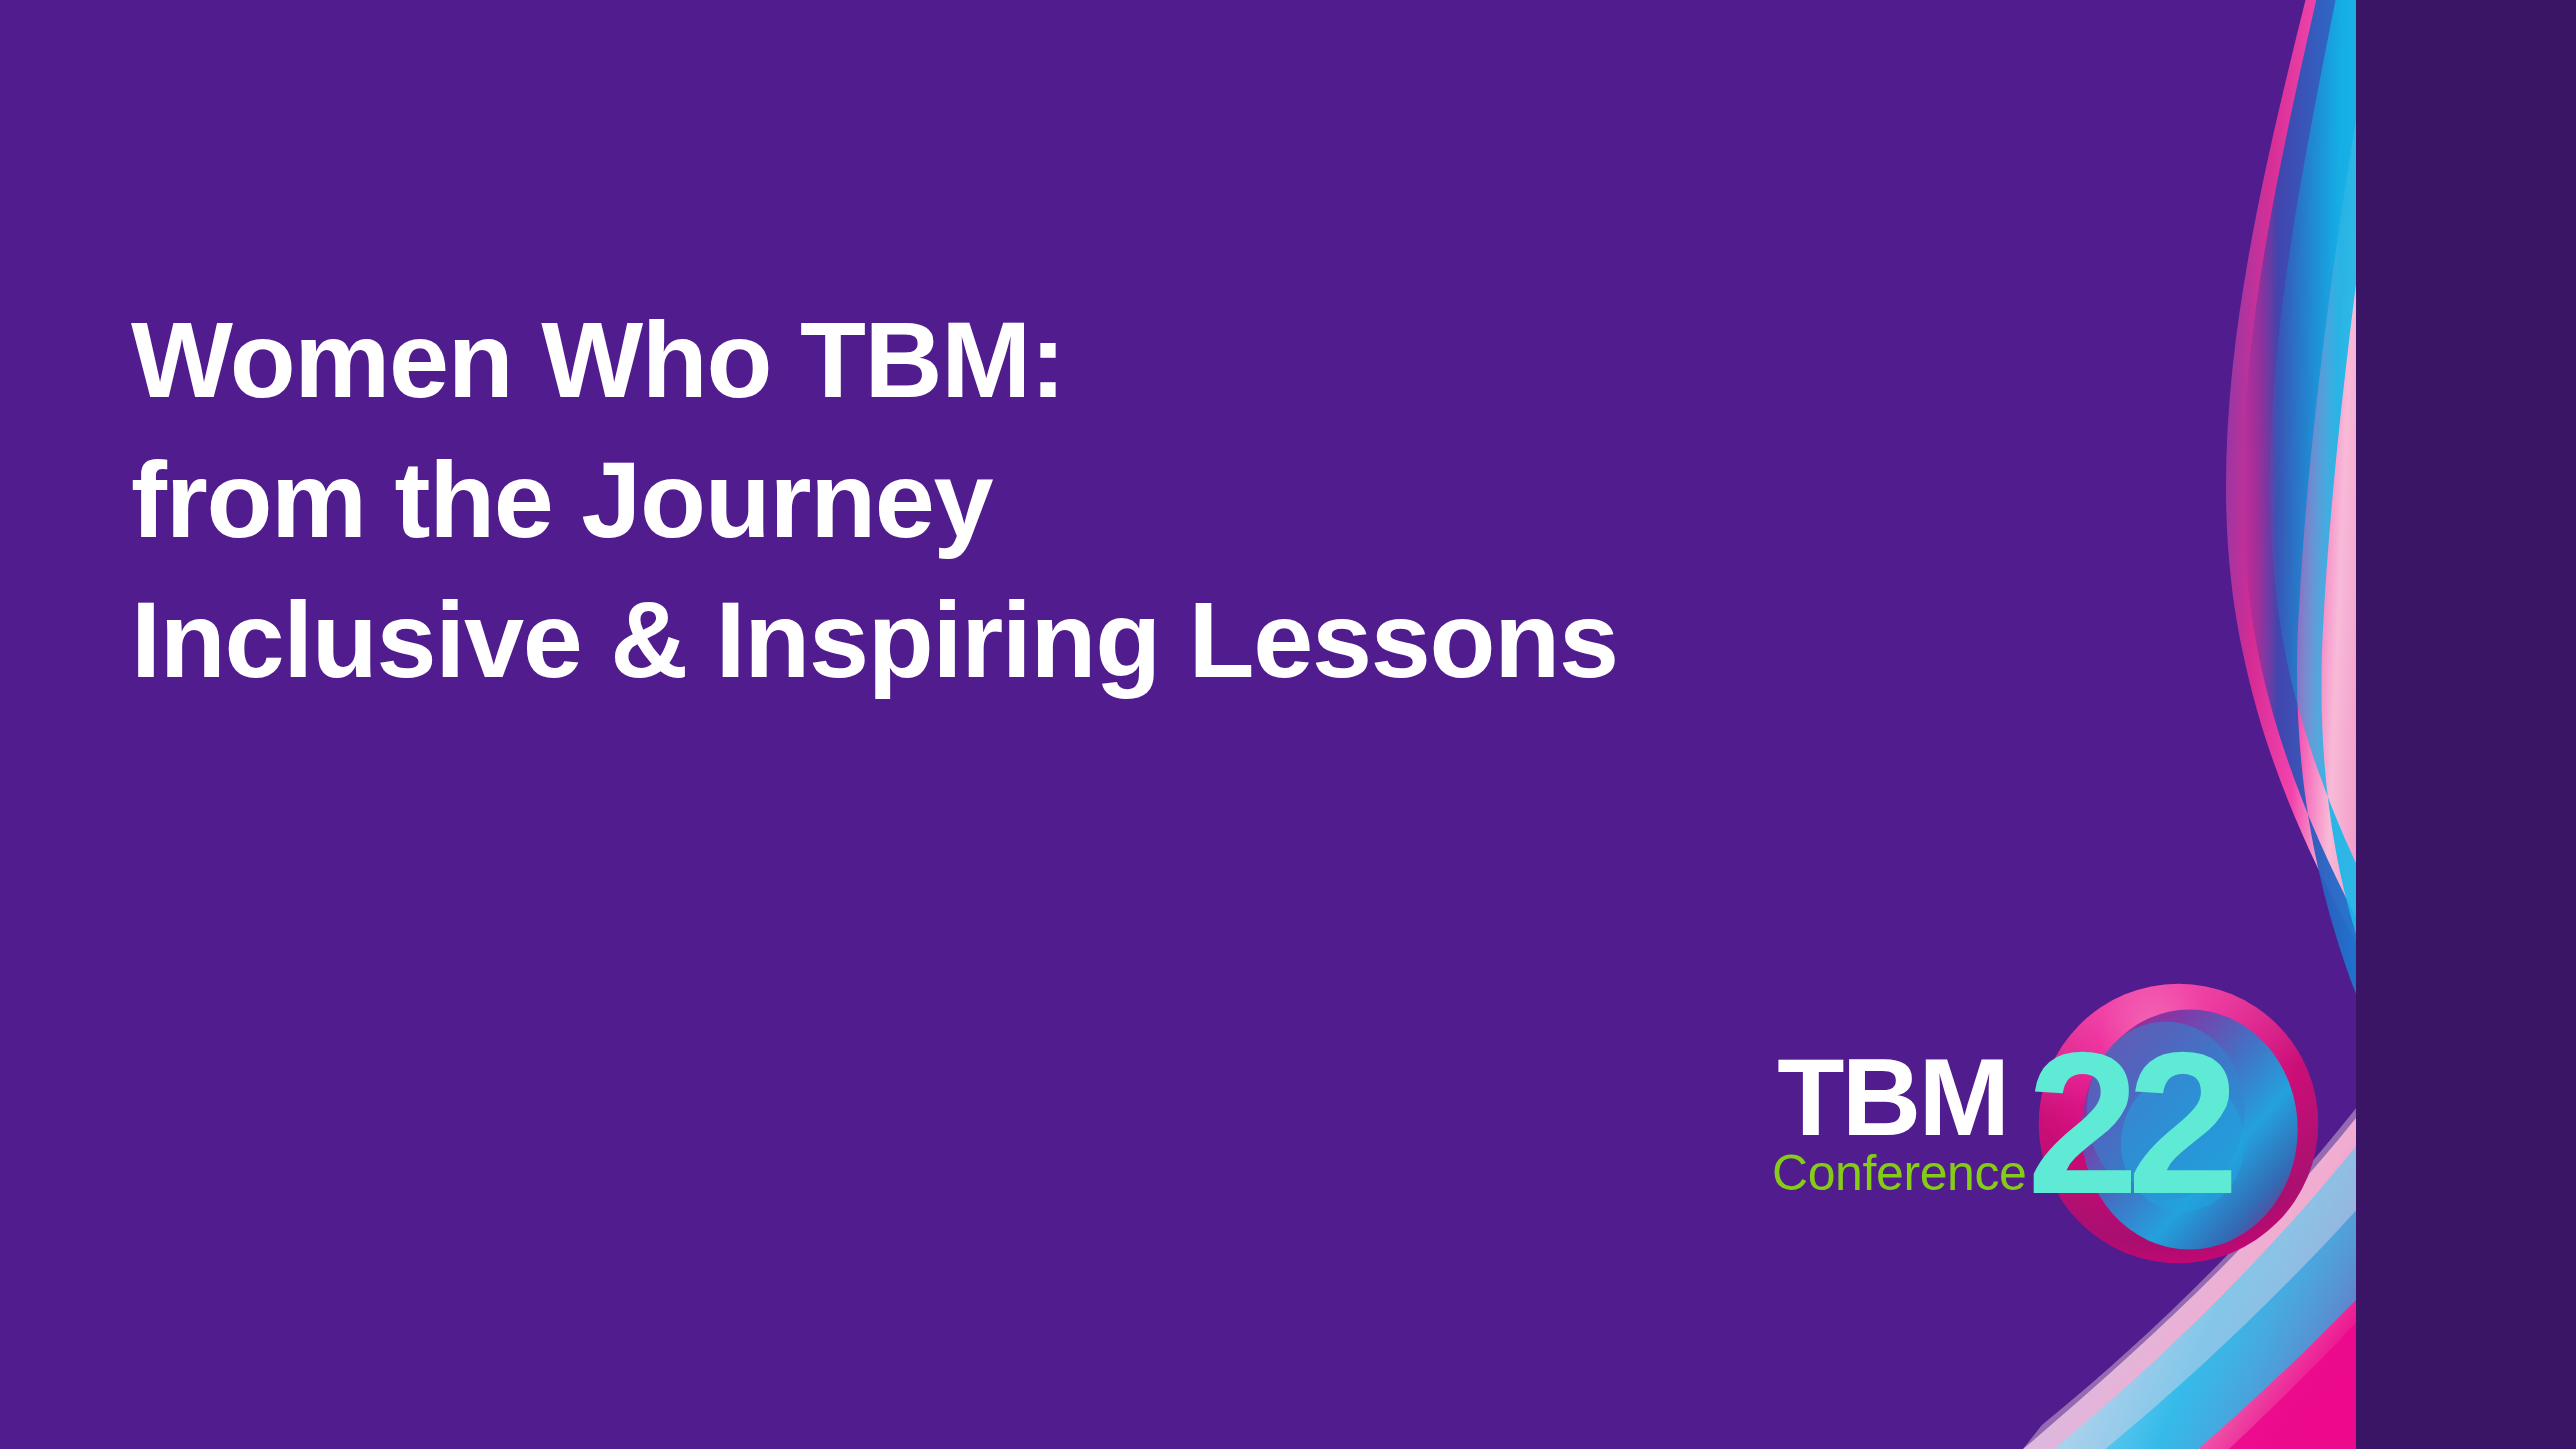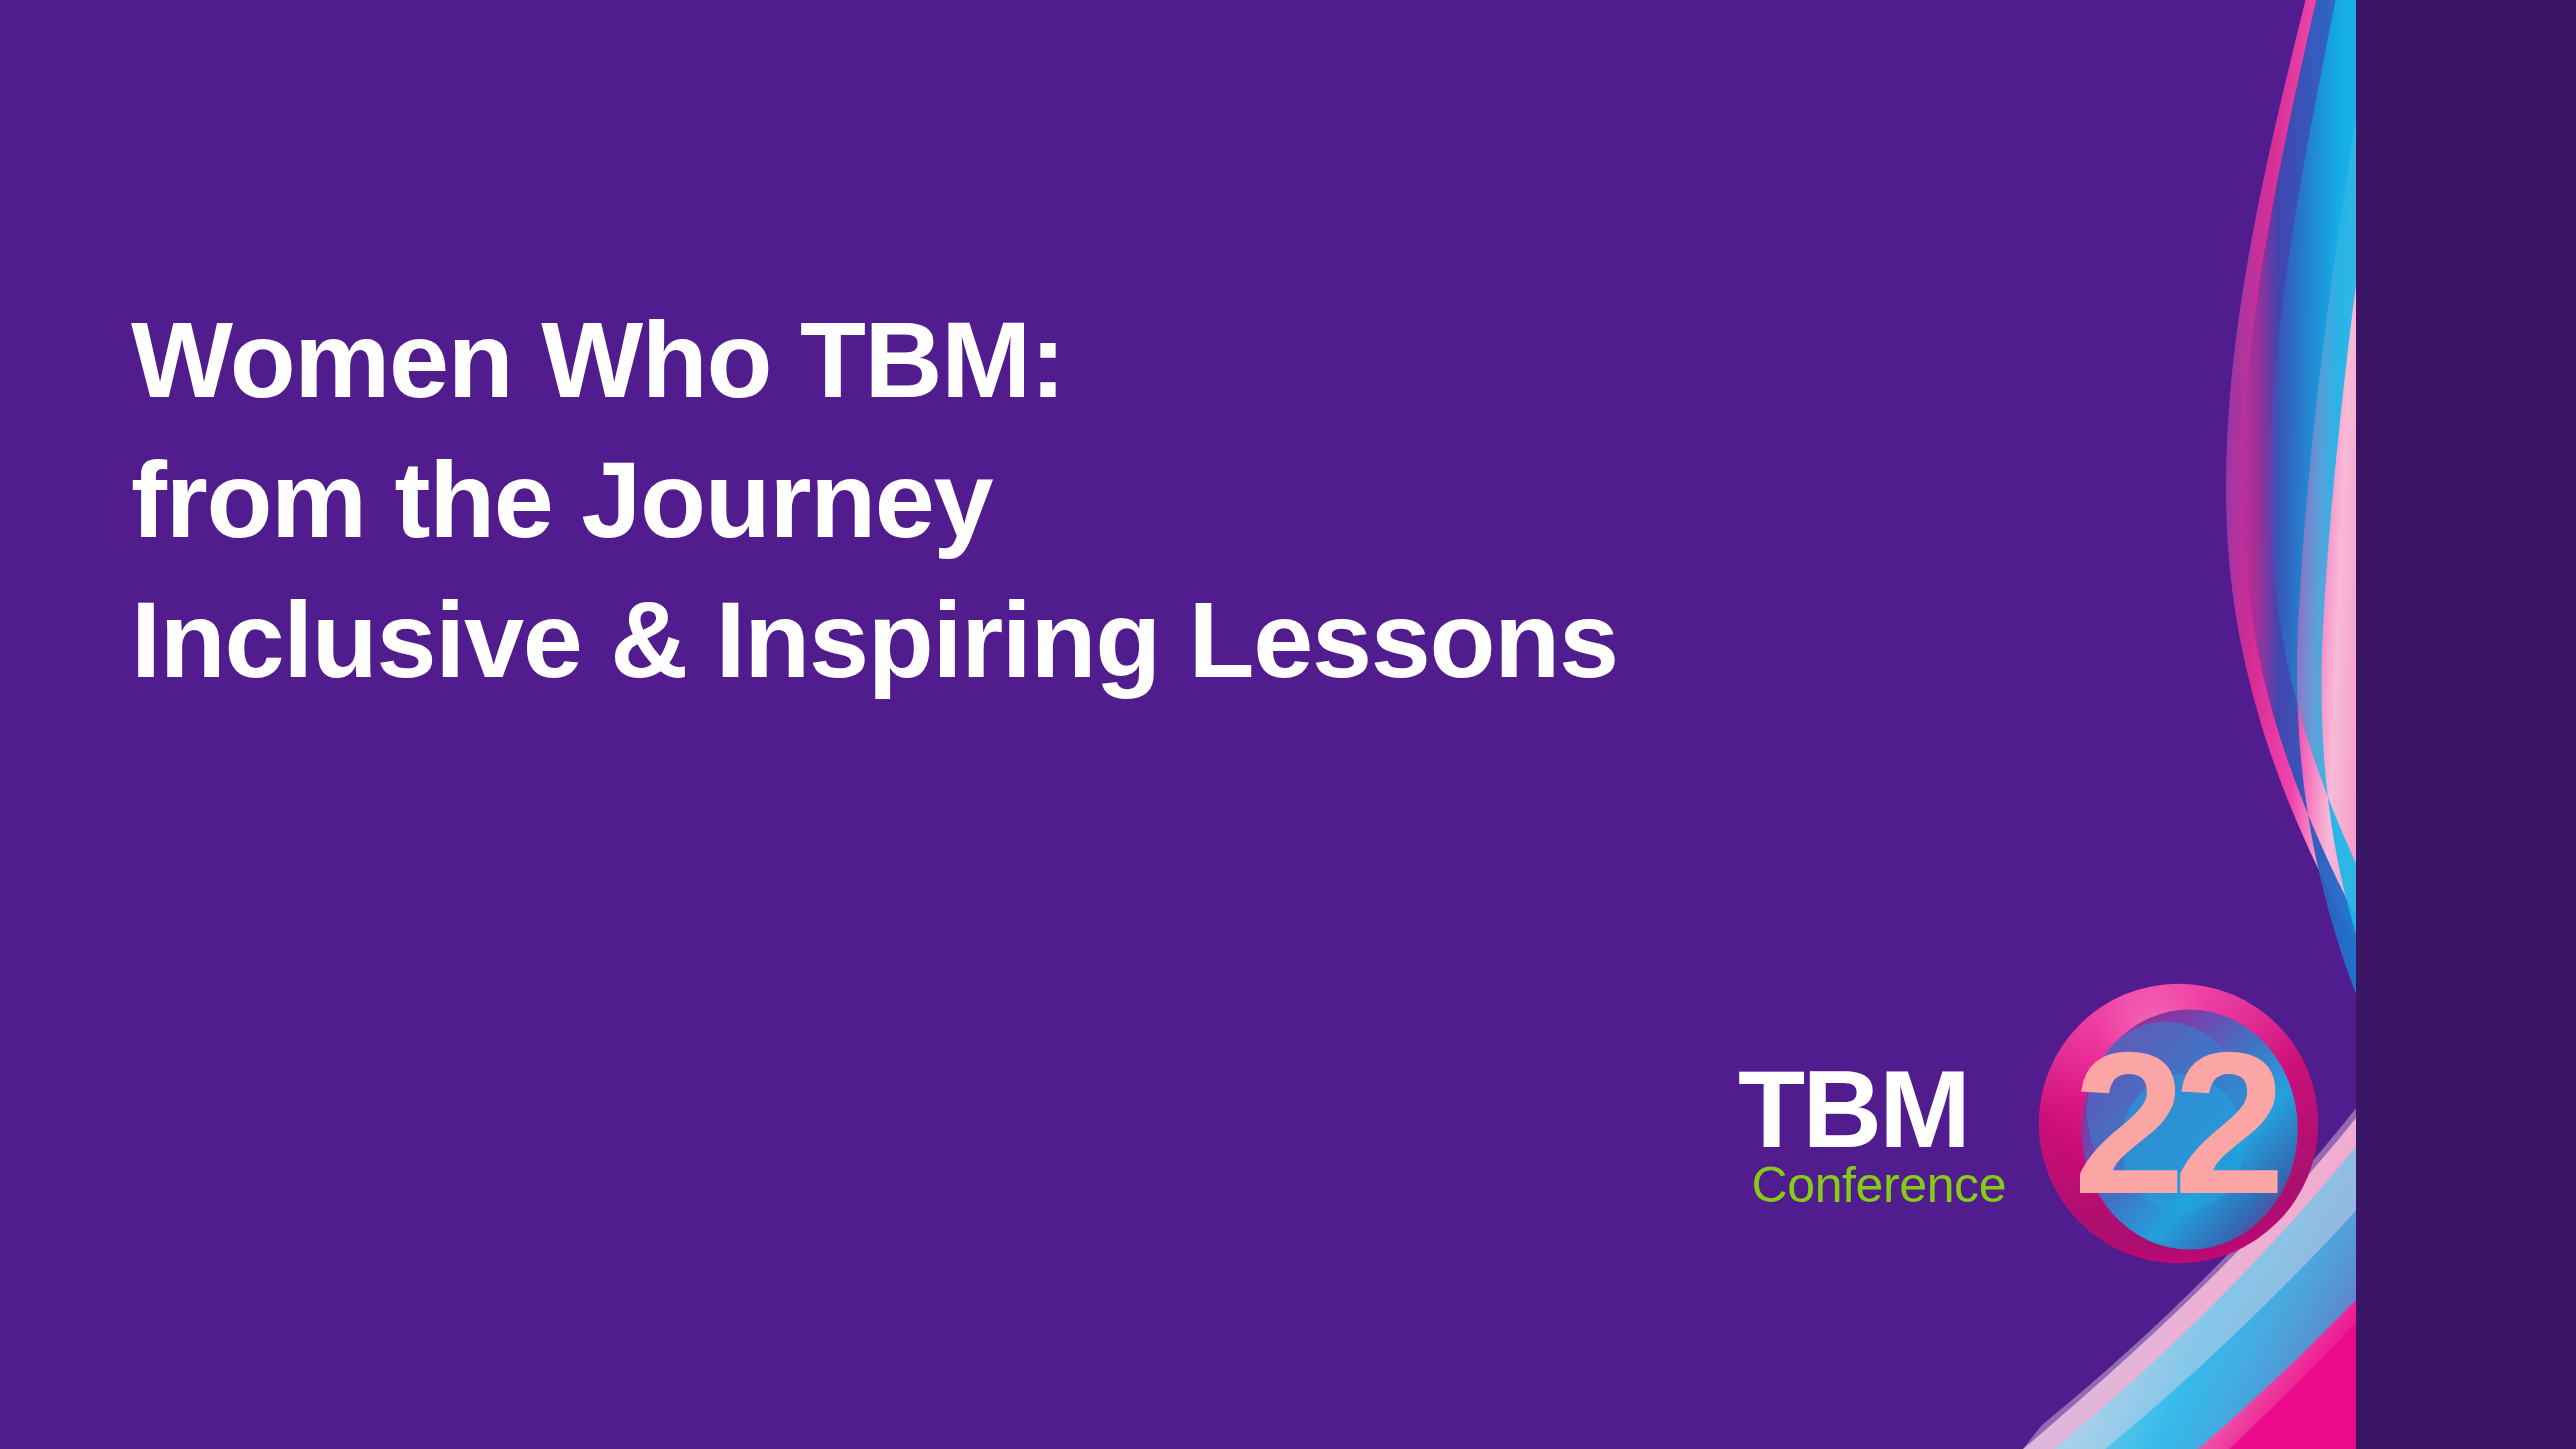--- a/index.html
+++ b/index.html
@@ -46,22 +46,23 @@
   .logo-lockup {
     position: absolute;
     left: 1731px;
     top: 979px;
     width: 601px;
     height: 301px;
   }
   .logo-text {
     position: absolute;
     left: 6.9px;
-    top: 79px;
+    top: 67px;
     width: 309px;
+    text-align: center;
   }
   .logo-tbm {
     color: #ffffff;
     font-family: "Liberation Sans", sans-serif;
     font-weight: bold;
     font-size: 110px;
     line-height: 101px;
     letter-spacing: -2.6px;
   }
   .logo-conference {
@@ -79,27 +80,26 @@
     top: 3.4px;
     width: 283px;
     height: 283px;
   }
   .badge-number {
     position: absolute;
     left: 306px;
     top: 3.4px;
     width: 283px;
     height: 283px;
-    color: #fca5a5;
+    color: #5eead4;
     font-family: "Liberation Sans", sans-serif;
     font-weight: bold;
     font-size: 202px;
     line-height: 283px;
     letter-spacing: -12px;
-    text-align: center;
     text-indent: -10.3px;
   }
 </style>
 </head>
 <body>
 
 <div id="slide">
 
   <div class="ribbon-layer">
     <svg width="2576" height="1449" viewBox="0 0 3000 1688" xmlns="http://www.w3.org/2000/svg" preserveAspectRatio="none">

